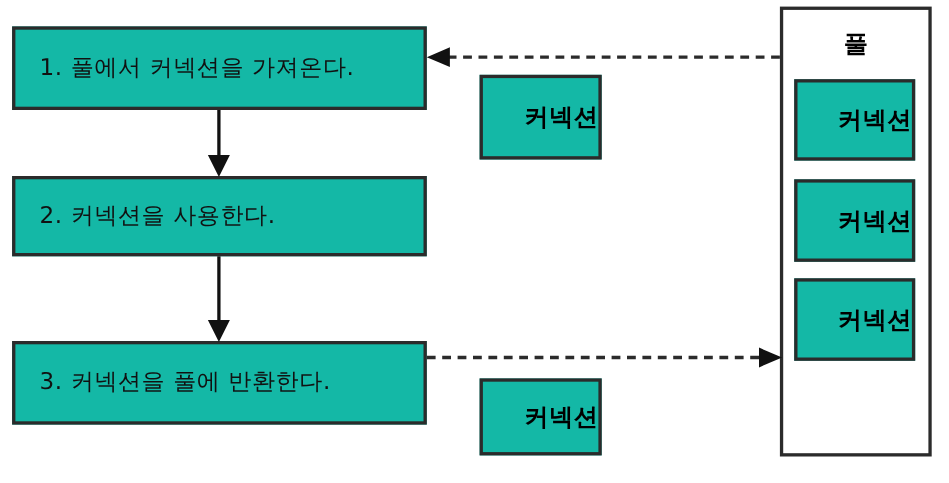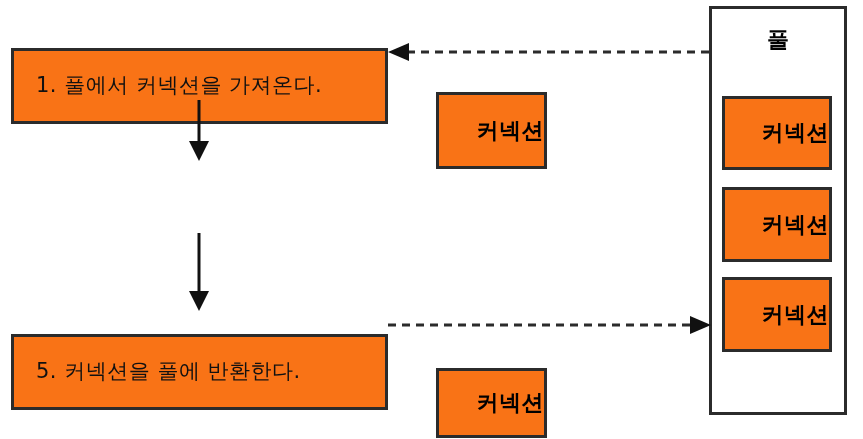--- a/index.html
+++ b/index.html
@@ -13,25 +13,24 @@
   #canvas {
     position: relative;
     width: 863px;
     height: 439px;
     background: #ffffff;
     overflow: hidden;
   }
   .box {
     position: absolute;
     box-sizing: border-box;
-    background: #f97316;
+    background: #14b8a6;
     border: 3px solid #2b2b2b;
     display: flex;
     align-items: center;
-    margin-top: 24px;
   }
   .step-box {
     justify-content: flex-start;
   }
   .step-label {
     font-size: 21px;
     color: #111111;
     padding-left: 22px;
     letter-spacing: 0.5px;
     white-space: nowrap;
@@ -74,23 +73,26 @@
 </style>
 </head>
 <body>
 
 <div id="canvas">
 
   <div class="box step-box" style="left:11px; top:24px; width:377px; height:76px;">
     <span class="step-label">1. 풀에서 커넥션을 가져온다.</span>
   </div>
 
+  <div class="box step-box" style="left:11px; top:160px; width:377px; height:73px;">
+    <span class="step-label">2. 커넥션을 사용한다.</span>
+  </div>
 
   <div class="box step-box" style="left:11px; top:310px; width:377px; height:76px;">
-    <span class="step-label">5. 커넥션을 풀에 반환한다.</span>
+    <span class="step-label">3. 커넥션을 풀에 반환한다.</span>
   </div>
 
   <div class="box conn-box" style="left:436px; top:68px; width:111px; height:77px;">
     <span class="conn-label">커넥션</span>
   </div>
 
   <div class="box conn-box" style="left:436px; top:344px; width:111px; height:70px;">
     <span class="conn-label">커넥션</span>
   </div>
 

